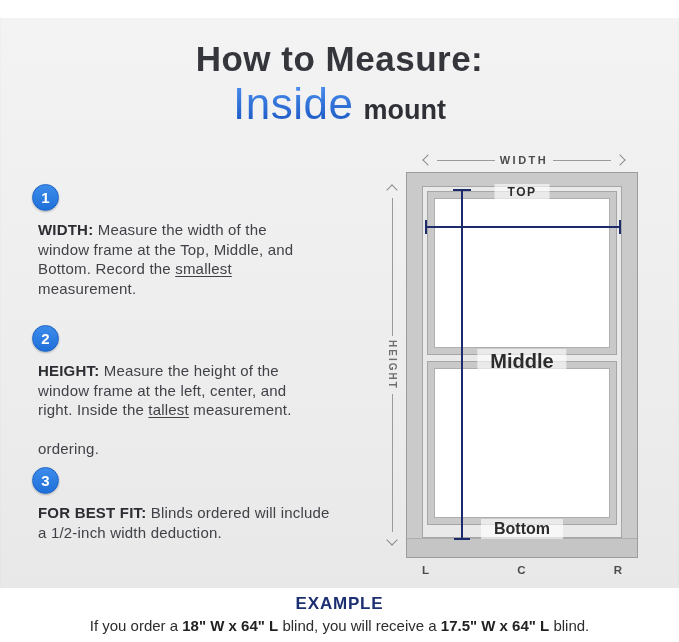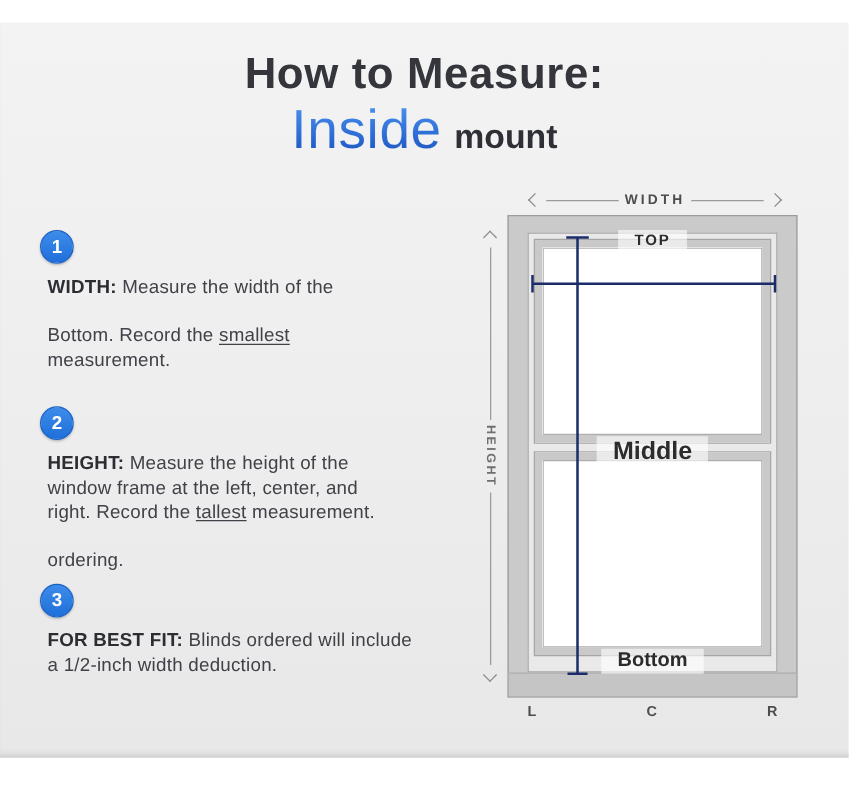--- a/index.html
+++ b/index.html
@@ -123,26 +123,26 @@
 
     <div class="title">
       <div class="title-line1">How to Measure:</div>
       <div class="title-line2">
         <span class="title-highlight">Inside</span><span class="title-suffix">mount</span>
       </div>
     </div>
 
     <div class="step step-1">
       <div class="badge">1</div>
-      <p class="step-text"><span class="seg-bold">WIDTH:</span><span> Measure the width of the</span><br><br><span>Bottom. Record the </span><span class="seg-underline">smallest</span><br><span>measurement.</span></p>
+      <p class="step-text"><span class="seg-bold">WIDTH:</span><span> Measure the width of the</span><br><span>window frame at the Top, Middle, and</span><br><span>Bottom. Record the </span><span class="seg-underline">smallest</span><br><span>measurement.</span></p>
     </div>
 
     <div class="step step-2">
       <div class="badge">2</div>
-      <p class="step-text"><span class="seg-bold">HEIGHT:</span><span> Measure the height of the</span><br><span>window frame at the left, center, and</span><br><span>right. Record the </span><span class="seg-underline">tallest</span><span> measurement.</span><br><br><span>ordering.</span></p>
+      <p class="step-text"><span class="seg-bold">HEIGHT:</span><span> Measure the height of the</span><br><span>window frame at the left, center, and</span><br><span>right. Inside the </span><span class="seg-underline">tallest</span><span> measurement.</span><br><br><span>ordering.</span></p>
     </div>
 
     <div class="step step-3">
       <div class="badge">3</div>
       <p class="step-text"><span class="seg-bold">FOR BEST FIT:</span><span> Blinds ordered will include</span><br><span>a 1/2-inch width deduction.</span></p>
     </div>
 
     <div class="diagram">
 
       <div class="width-arrow">
@@ -182,14 +182,18 @@
 
       <div class="lcr">
         <span>L</span>
         <span>C</span>
         <span>R</span>
       </div>
 
     </div>
   </div>
 
+  <div class="footer">
+    <div class="example-heading">EXAMPLE</div>
+    <div class="example-text"><span>If you order a </span><span class="seg-bold">18" W x 64" L</span><span> blind, you will receive a </span><span class="seg-bold">17.5" W x 64" L</span><span> blind.</span></div>
+  </div>
 
 </div>
 
 </body></html>

